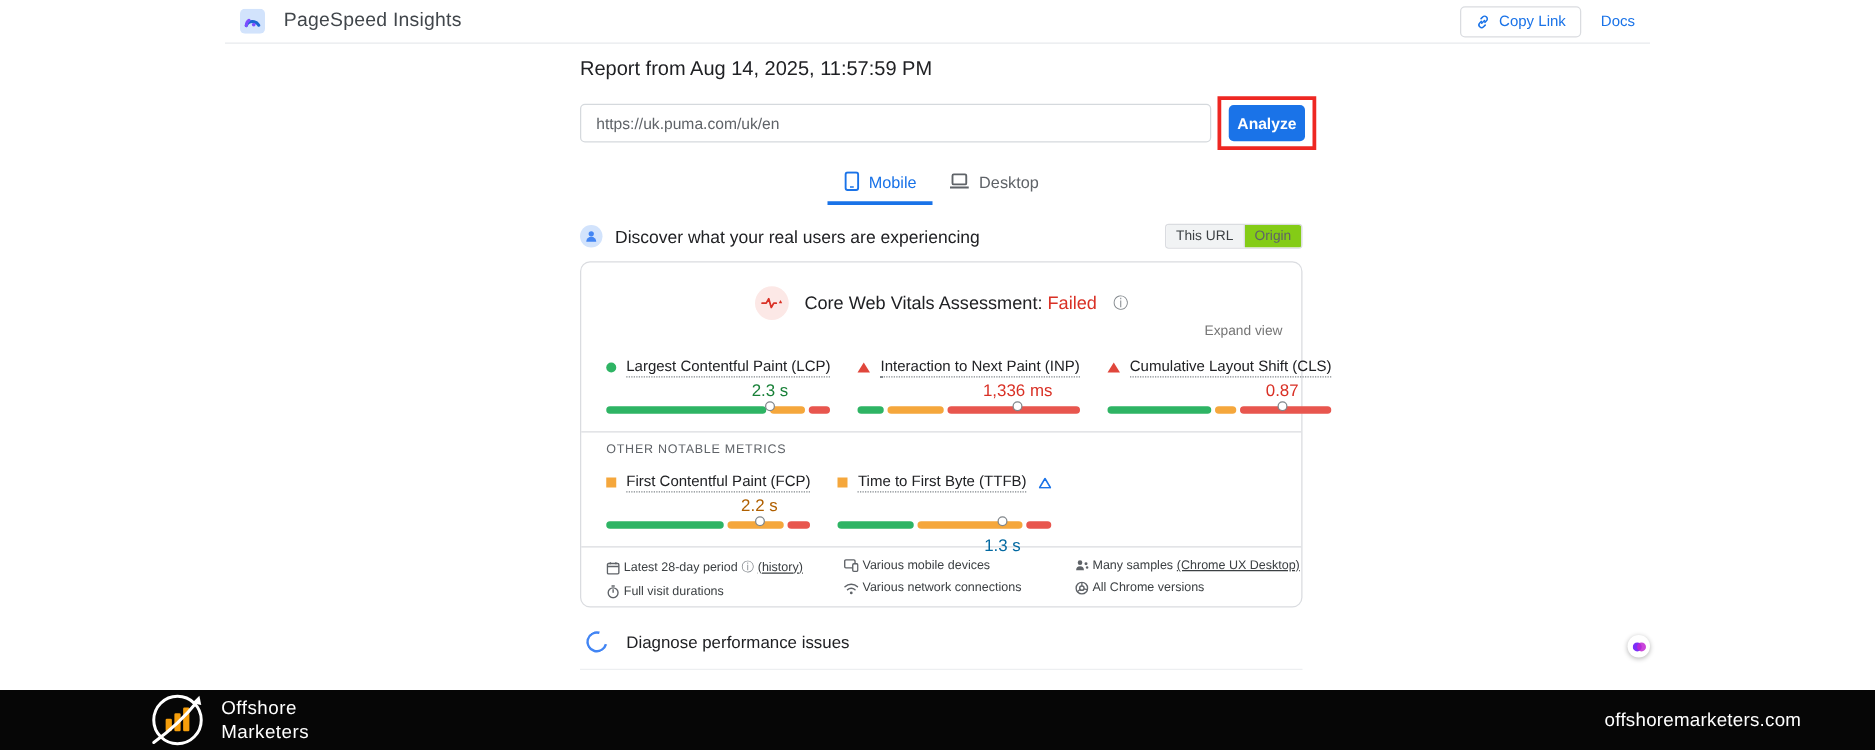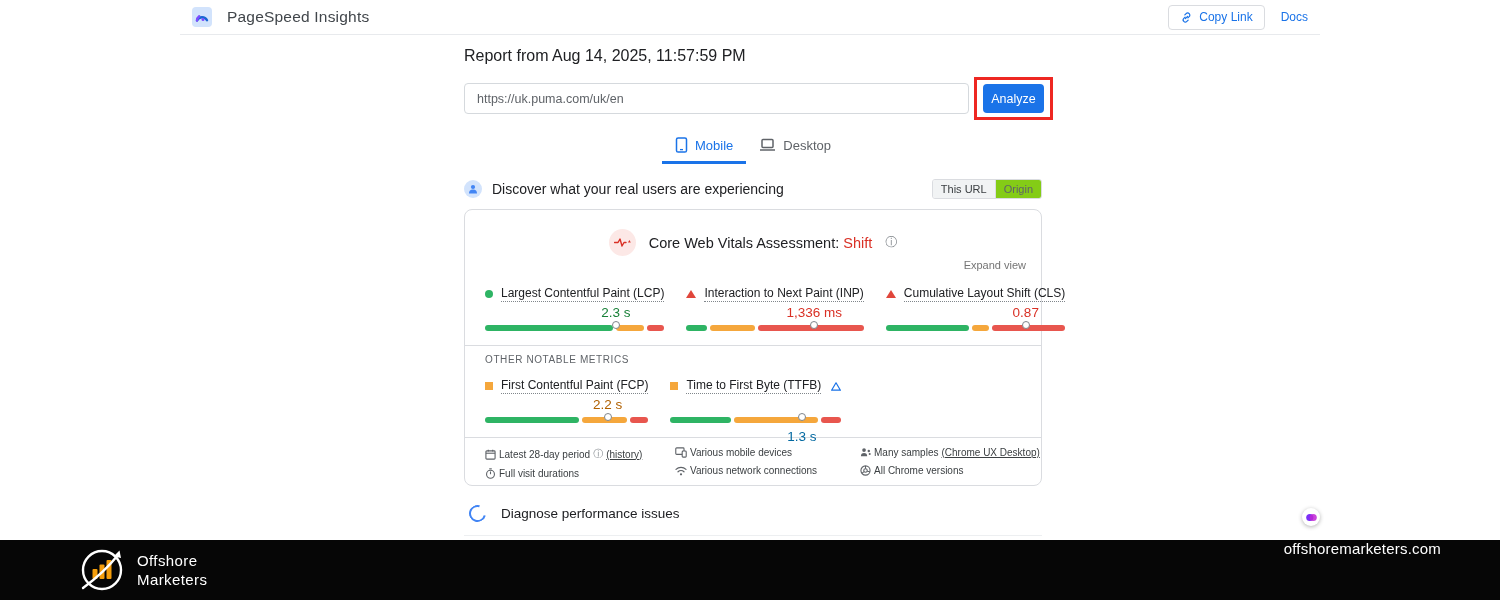--- a/index.html
+++ b/index.html
@@ -12,21 +12,21 @@
   .header-actions{display:flex;align-items:center;gap:16px;}
   .copy-link-btn{display:flex;align-items:center;gap:6px;height:25px;padding:0 11px;border:1px solid #dadce0;border-radius:4px;background:#fff;color:#1a73e8;font-size:12px;font-weight:500;font-family:inherit;cursor:pointer;}
   .docs-link{color:#1a73e8;font-size:12px;font-weight:500;text-decoration:none;cursor:pointer;margin-right:8px;}
 
   
   .content{position:absolute;left:464px;top:0;width:578px;}
   .report-title{margin:47px 0 0;font-size:16px;font-weight:400;color:#202124;}
   .url-row{margin-top:12px;display:flex;align-items:center;}
   .url-input{flex:1;height:29px;border:1px solid #d5d9dd;border-radius:4px;padding:0 12px;font-size:12.5px;color:#5f6368;font-family:inherit;outline:none;}
   .annotation-box{border:3px solid #ee2722;padding:4px 6px;margin-left:5px;margin-right:-11px;}
-  .analyze-btn{width:61px;height:29px;background:#1a73e8;color:#fff;border:none;border-radius:4px;font-size:12.5px;font-weight:400;font-family:inherit;cursor:pointer;}
+  .analyze-btn{width:61px;height:29px;background:#1a73e8;color:#fff;border:none;border-radius:4px;font-size:12.5px;font-weight:700;font-family:inherit;cursor:pointer;}
 
   
   .tabs{margin-top:14px;display:flex;justify-content:center;}
   .tab{display:flex;align-items:center;gap:7px;padding:3px 13px 8px;font-size:13px;font-weight:500;color:#5f6368;border-bottom:3px solid transparent;cursor:pointer;}
   .tab.selected{color:#1a73e8;border-bottom-color:#1a73e8;}
   .tab svg{display:block;}
 
   
   .section-head{margin-top:15px;display:flex;align-items:center;justify-content:space-between;}
   .sh-left{display:flex;align-items:center;gap:10px;font-size:14px;color:#202124;}
@@ -67,21 +67,21 @@
   .si-item svg{flex:none;}
   .si-link{color:#3c4043;text-decoration:underline;cursor:pointer;}
   .si-info{color:#80868b;font-size:10px;cursor:pointer;}
 
   .diagnose{margin-top:19px;display:flex;align-items:center;gap:15px;padding-left:5px;font-size:13.5px;color:#202124;}
   .spinner{width:13px;height:13px;border:2px solid #4285f4;border-right-color:transparent;border-radius:50%;transform:rotate(-30deg);flex:none;}
   .content-divider{border-top:1px solid #edeff1;margin-top:13px;}
 
   .chat-widget{position:absolute;left:1302px;top:508px;width:18px;height:18px;border-radius:50%;background:#fff;box-shadow:0 1px 4px rgba(0,0,0,.3);display:flex;align-items:center;justify-content:center;cursor:pointer;}
 
-  footer{position:absolute;left:0;bottom:0;width:100%;height:60px;background:#060606;display:flex;justify-content:space-between;padding:0 59px 0 78px;box-sizing:border-box;}
+  footer{position:absolute;left:0;bottom:0;width:100%;height:48px;background:#060606;display:flex;align-items:center;justify-content:space-between;padding:0 59px 0 118px;box-sizing:border-box;}
   .f-brand{display:flex;align-items:center;gap:11px;}
   .f-name{color:#fff;font-size:15px;line-height:1.3;letter-spacing:.4px;}
   .f-domain{color:#fff;font-size:15px;letter-spacing:.2px;}
 </style>
 </head>
 <body>
 
 <div class="page">
 
   <header>
@@ -149,21 +149,21 @@
     </div>
 
     <section class="cwv-card">
       <div class="cwv-head">
         <span class="cwv-badge">
           <svg width="17" height="9" viewBox="0 0 17 9">
             <polyline points="0.5,4.5 4,4.5 6,1 8,8 10,4.5 12,4.5" fill="none" stroke="#d93025" stroke-width="1.4" stroke-linejoin="round" stroke-linecap="round"></polyline>
             <path d="M14 4.5 l1.4-2.6 1.4 2.6 Z" fill="#d93025"></path>
           </svg>
         </span>
-        <span class="cwv-title"><span>Core Web Vitals Assessment:</span> <span class="cwv-failed">Shift</span></span>
+        <span class="cwv-title"><span>Core Web Vitals Assessment:</span> <span class="cwv-failed">Failed</span></span>
         <span class="info-glyph">ⓘ</span>
       </div>
       <a class="expand-link">Expand view</a>
 
       <div class="metrics core" id="core-metrics">
           <div class="metric">
             <div class="m-head">
               <span class="bullet good"></span>
               <a class="m-label">Largest Contentful Paint (LCP)</a>
             </div>

